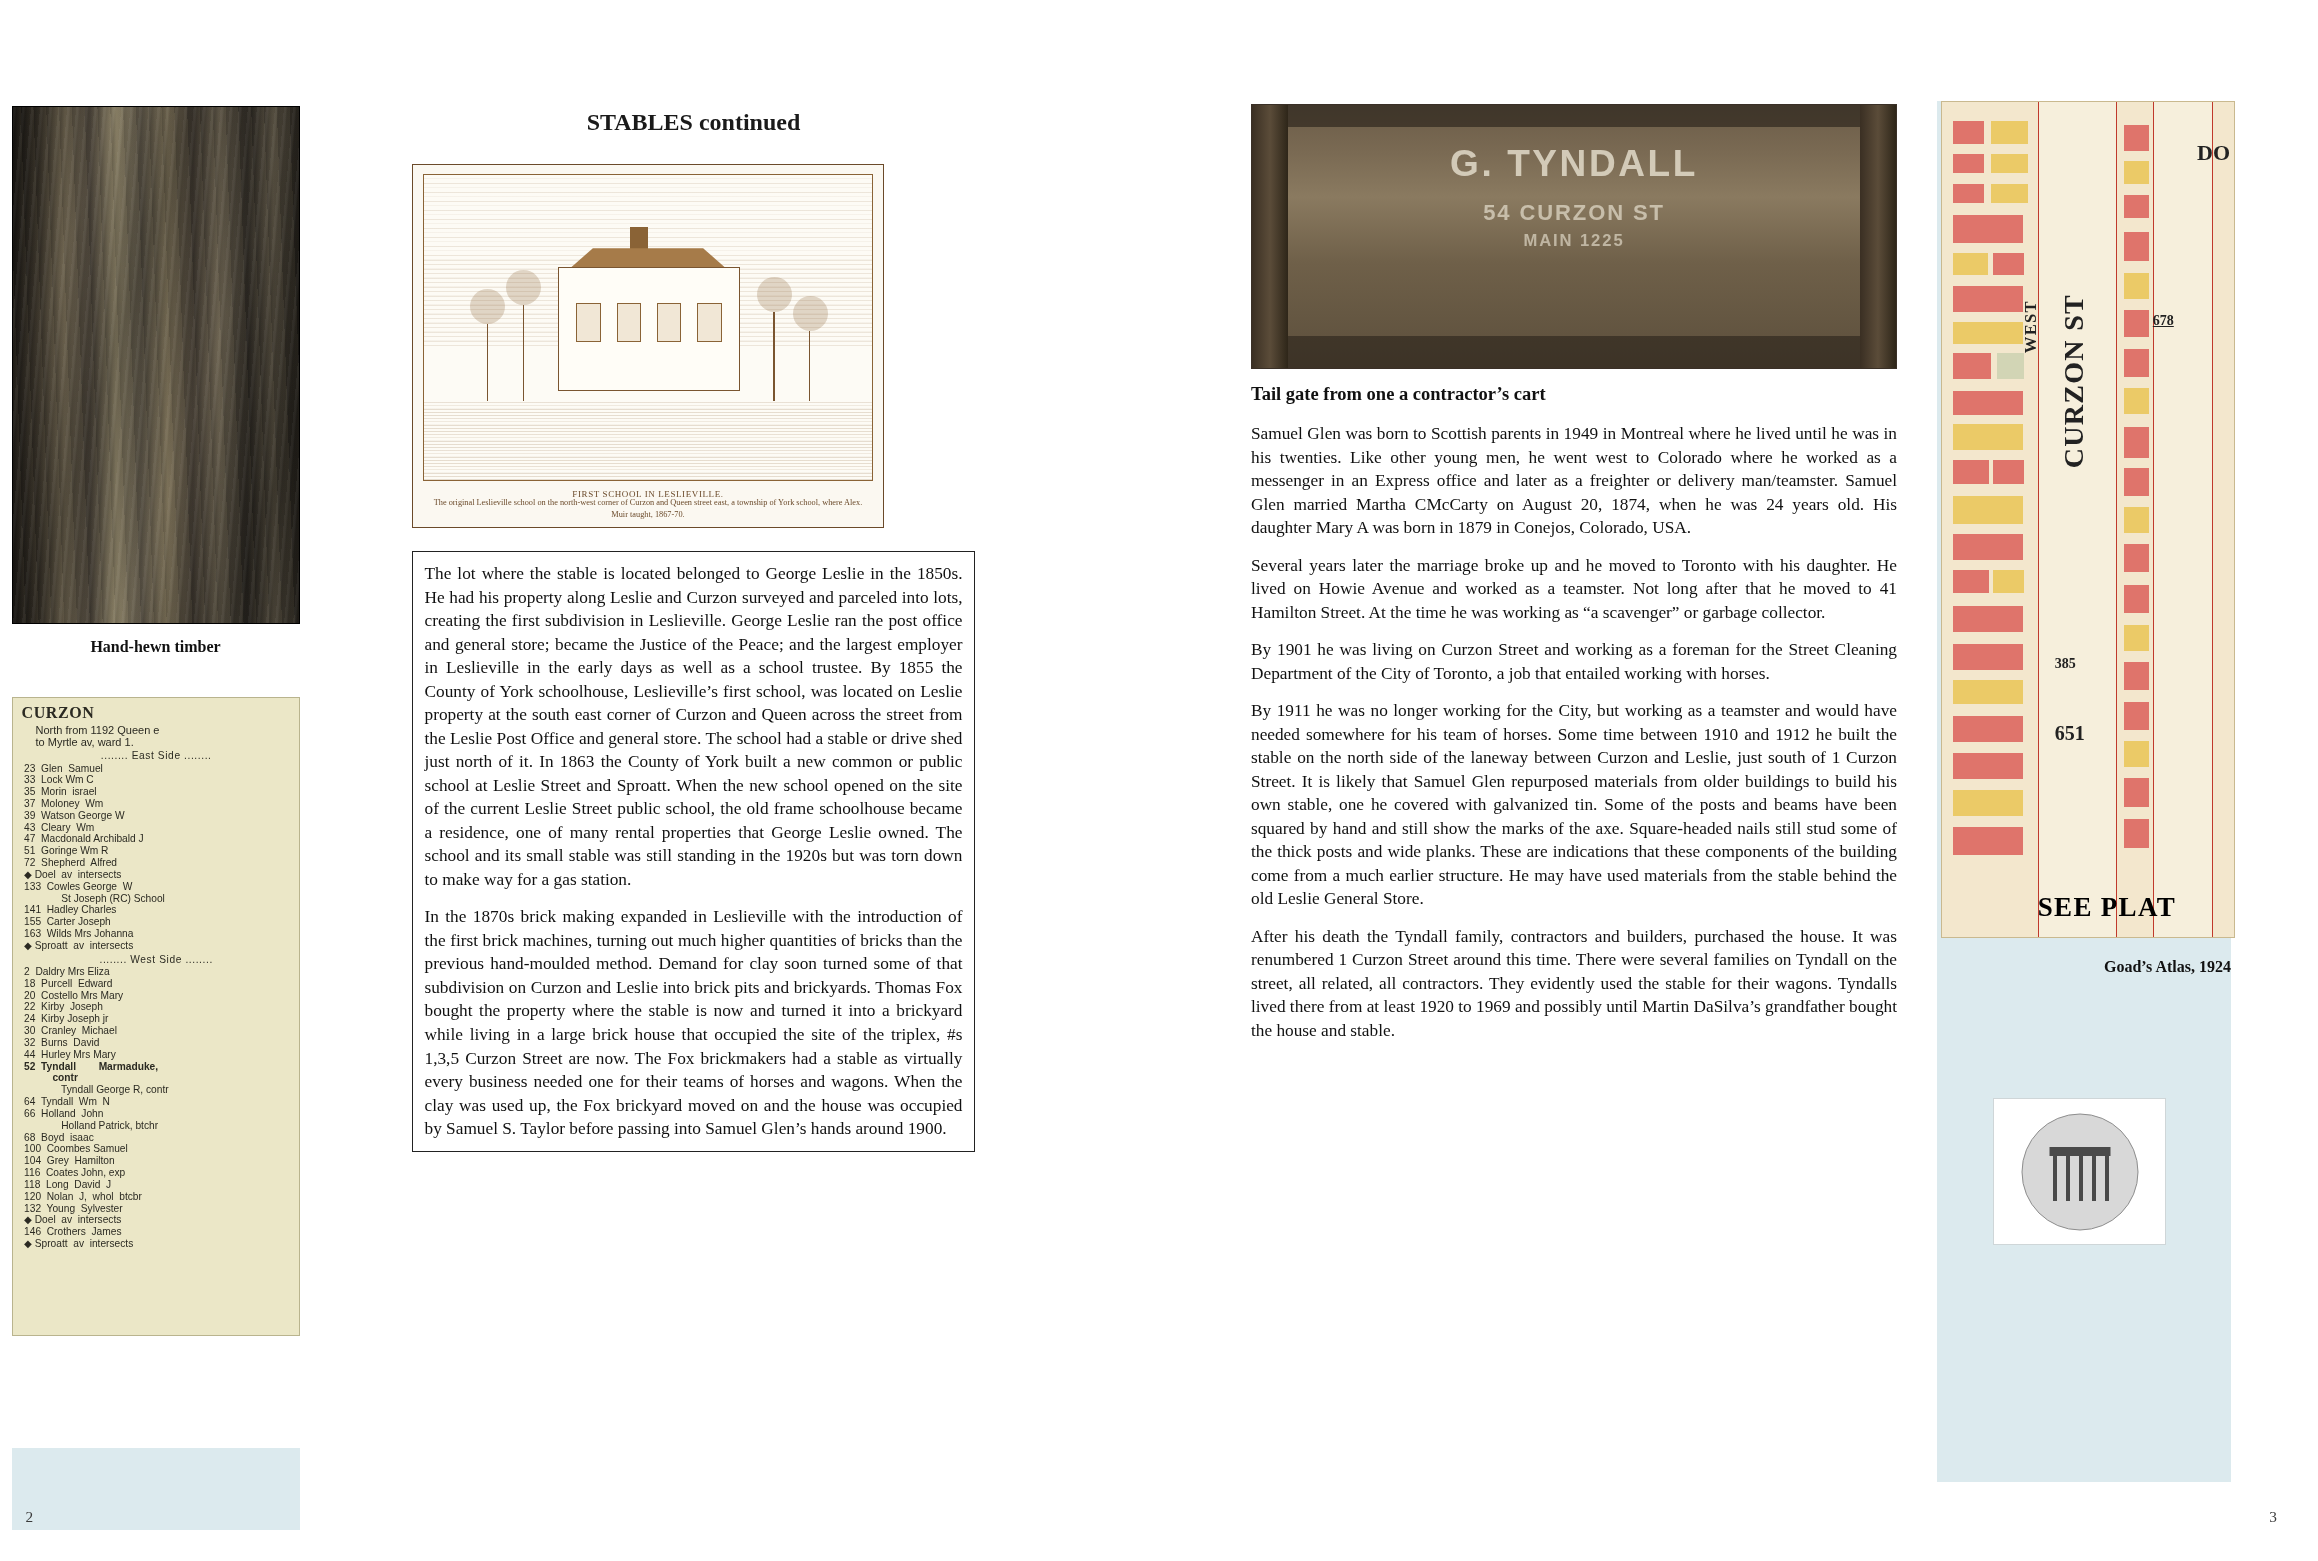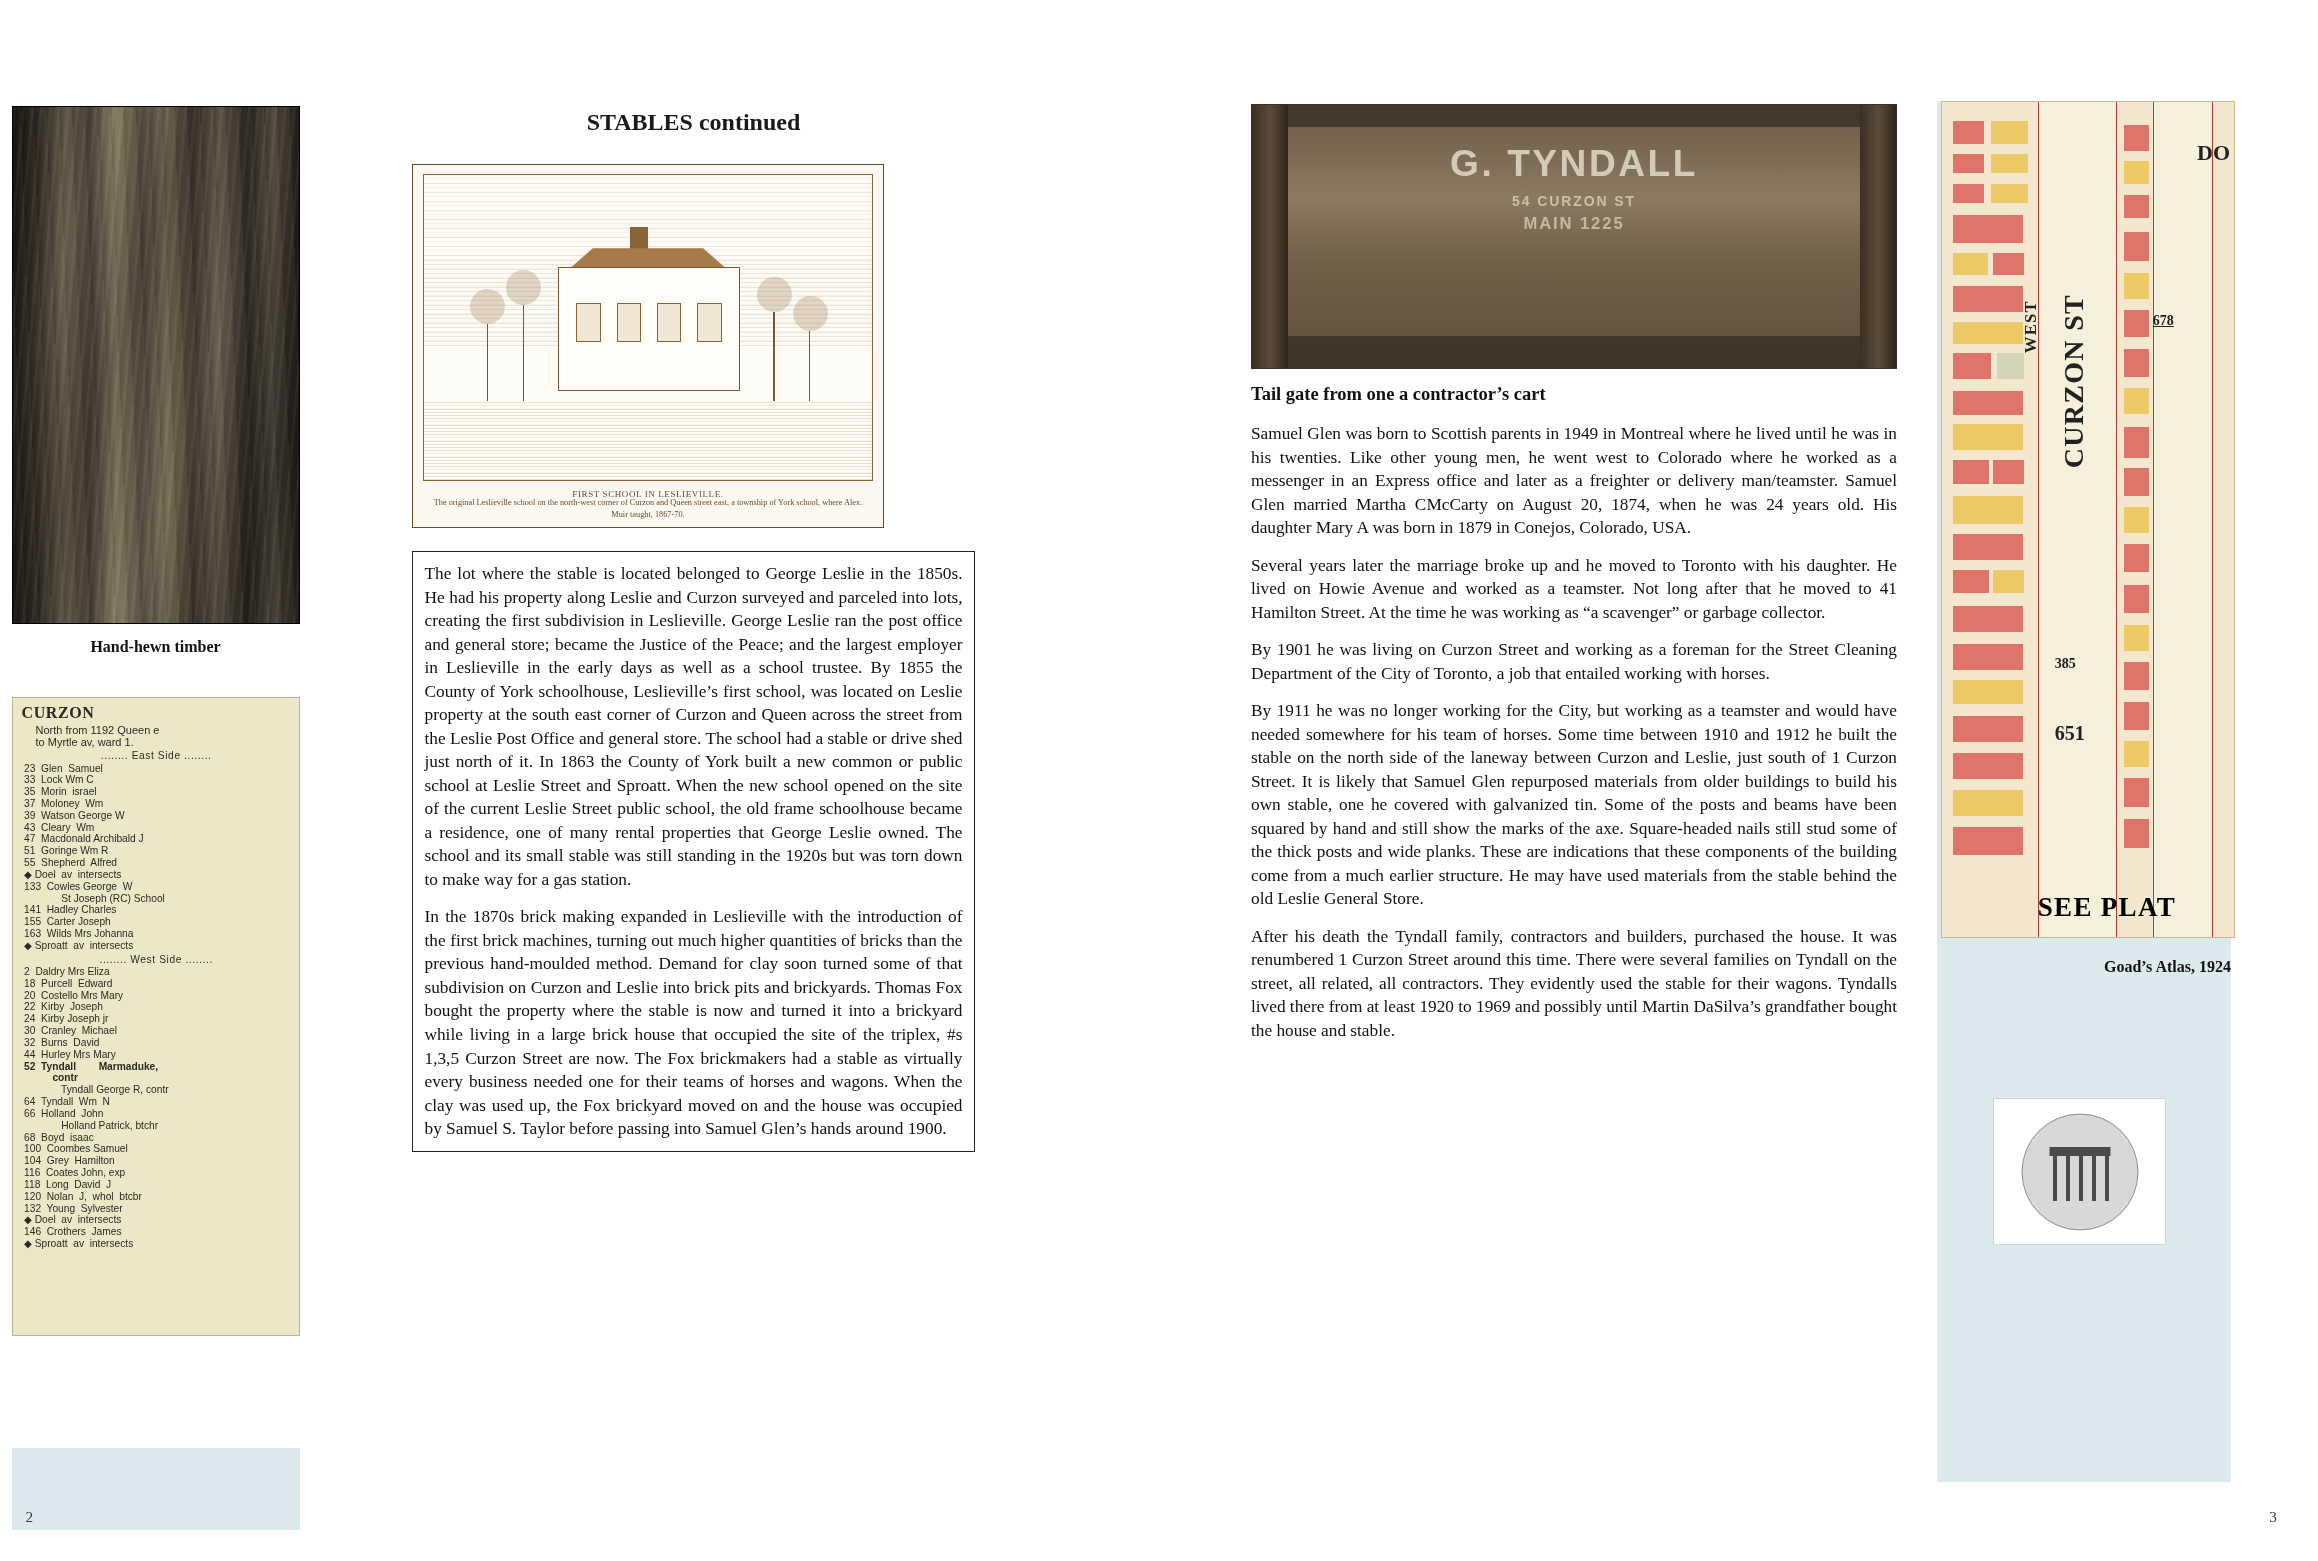--- a/index.html
+++ b/index.html
@@ -308,21 +308,21 @@
     position: absolute;
     left: 0; right: 0;
     top: 38px;
     text-align: center;
     font-family: "Liberation Sans", sans-serif;
     font-weight: bold;
     color: rgba(235,228,212,0.78);
     letter-spacing: 2.6px;
   }
   .rp-stencil .l1 { font-size: 37px; }
-  .rp-stencil .l2 { font-size: 14px; margin-top: 8px; letter-spacing: 1.9px; opacity: .85;}
+  .rp-stencil .l2 { font-size: 22px; margin-top: 15px; letter-spacing: 1.9px; opacity: .85;}
   .rp-stencil .l3 { font-size: 16.6px; margin-top: 5.1px; letter-spacing: 1.9px; opacity: .8;}
 
   .rp-caption {
     position: absolute;
     left: 139px;
     top: 384px;
     width: 646px;
     font-family: "Liberation Serif", serif;
     font-weight: bold;
     font-size: 18.5px;
@@ -458,21 +458,21 @@
         <div class="dir-sub">to Myrtle av, ward 1.</div>
         <div class="dir-head">........ East Side ........</div>
         <div class="dir-line">23  Glen  Samuel</div>
         <div class="dir-line">33  Lock Wm C</div>
         <div class="dir-line">35  Morin  israel</div>
         <div class="dir-line">37  Moloney  Wm</div>
         <div class="dir-line">39  Watson George W</div>
         <div class="dir-line">43  Cleary  Wm</div>
         <div class="dir-line">47  Macdonald Archibald J</div>
         <div class="dir-line">51  Goringe Wm R</div>
-        <div class="dir-line">55  Shepherd  Alfred</div>
+        <div class="dir-line">72  Shepherd  Alfred</div>
         <div class="dir-line">◆ Doel  av  intersects</div>
         <div class="dir-line">133  Cowles George  W</div>
         <div class="dir-line indent">     St Joseph (RC) School</div>
         <div class="dir-line">141  Hadley Charles</div>
         <div class="dir-line">155  Carter Joseph</div>
         <div class="dir-line">163  Wilds Mrs Johanna</div>
         <div class="dir-line">◆ Sproatt  av  intersects</div>
         <div class="dir-head">........ West Side ........</div>
         <div class="dir-line">2  Daldry Mrs Eliza</div>
         <div class="dir-line">18  Purcell  Edward</div>

